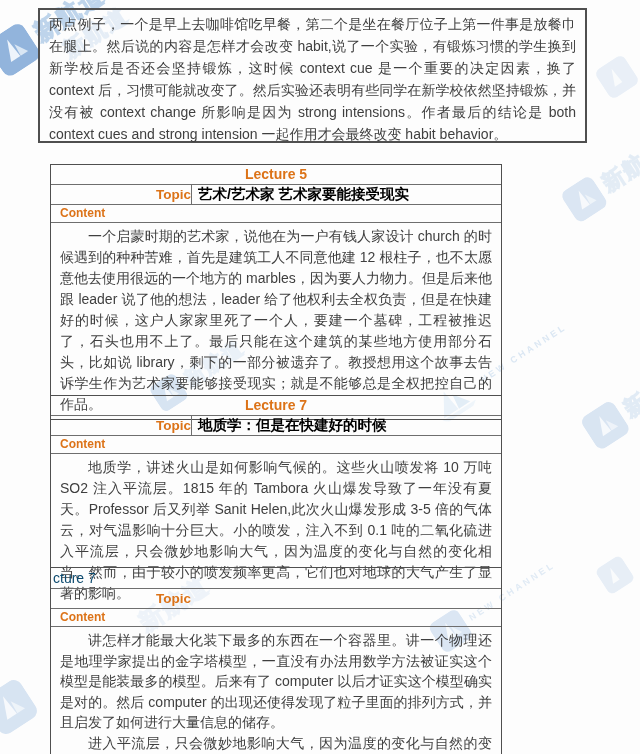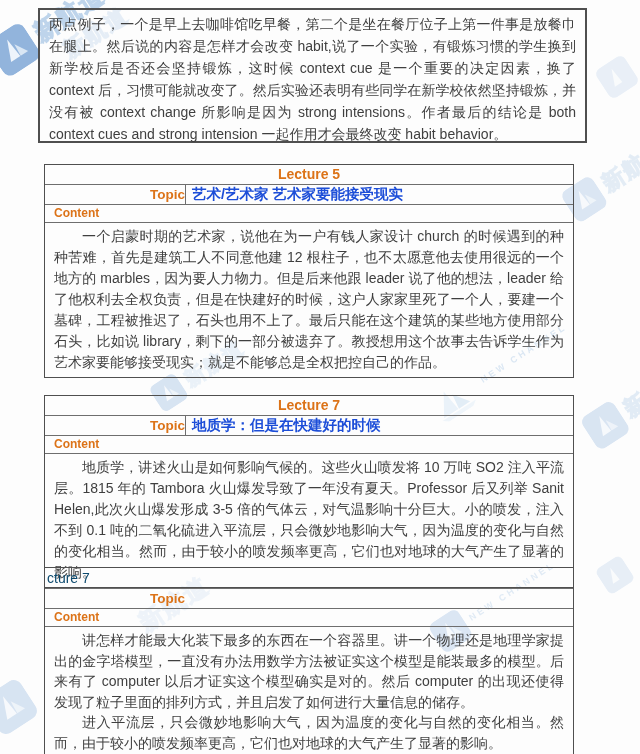--- a/index.html
+++ b/index.html
@@ -30,41 +30,41 @@
   .wm-sub{font-size:9px;letter-spacing:3px;color:var(--watermark-blue);font-weight:bold;}
   
   .page{position:absolute;inset:0;z-index:1;}
   .intro-box{
     position:absolute;left:38px;top:8px;width:549px;height:135px;
     border:2px solid var(--border-dark);
     padding:3px 9px 12px 9px;
     font-size:14px;line-height:22px;text-align:justify;
   }
   .lec-table{
-    position:absolute;left:44px;width:530px;
+    position:absolute;left:50px;width:452px;
     border:1px solid var(--border-dark);
   }
   .lec-1{top:164px;}
   .lec-2{top:395px;}
   .lec-3{top:567px;border-bottom:3px solid #3a3a3a;}
   .row{border-bottom:1px solid var(--border-mid);}
   .row:last-child{border-bottom:none;}
   .hdr-row{
     height:20px;line-height:19px;text-align:center;
     color:var(--accent-orange);font-weight:bold;font-size:14px;
   }
   .hdr-row.clipped{text-align:left;color:#0c4a6e;font-weight:normal;padding-left:2px;height:21px;line-height:21px;}
   .topic-row{display:flex;height:20px;line-height:19px;}
   .topic-label{
     width:140px;flex:0 0 140px;padding-left:9px;
     color:var(--accent-orange);font-weight:bold;font-size:13.5px;text-align:right;
   }
   .topic-value{
     flex:1;border-left:1px solid var(--border-mid);padding-left:6px;
-    font-weight:bold;font-size:14.5px;color:#1d4ed8;
+    font-weight:bold;font-size:14.5px;color:#000000;
     white-space:nowrap;overflow:hidden;
   }
   .content-row{
     height:18px;line-height:17px;padding-left:9px;
     color:var(--accent-orange);font-weight:bold;font-size:12px;
   }
   .body-cell{padding:3px 9px 4px 9px;font-size:14px;line-height:21px;text-align:justify;}
   .lec-3 .body-cell{line-height:20.5px;padding-bottom:2px;}
   .body-cell p{text-indent:28px;}
 </style>

